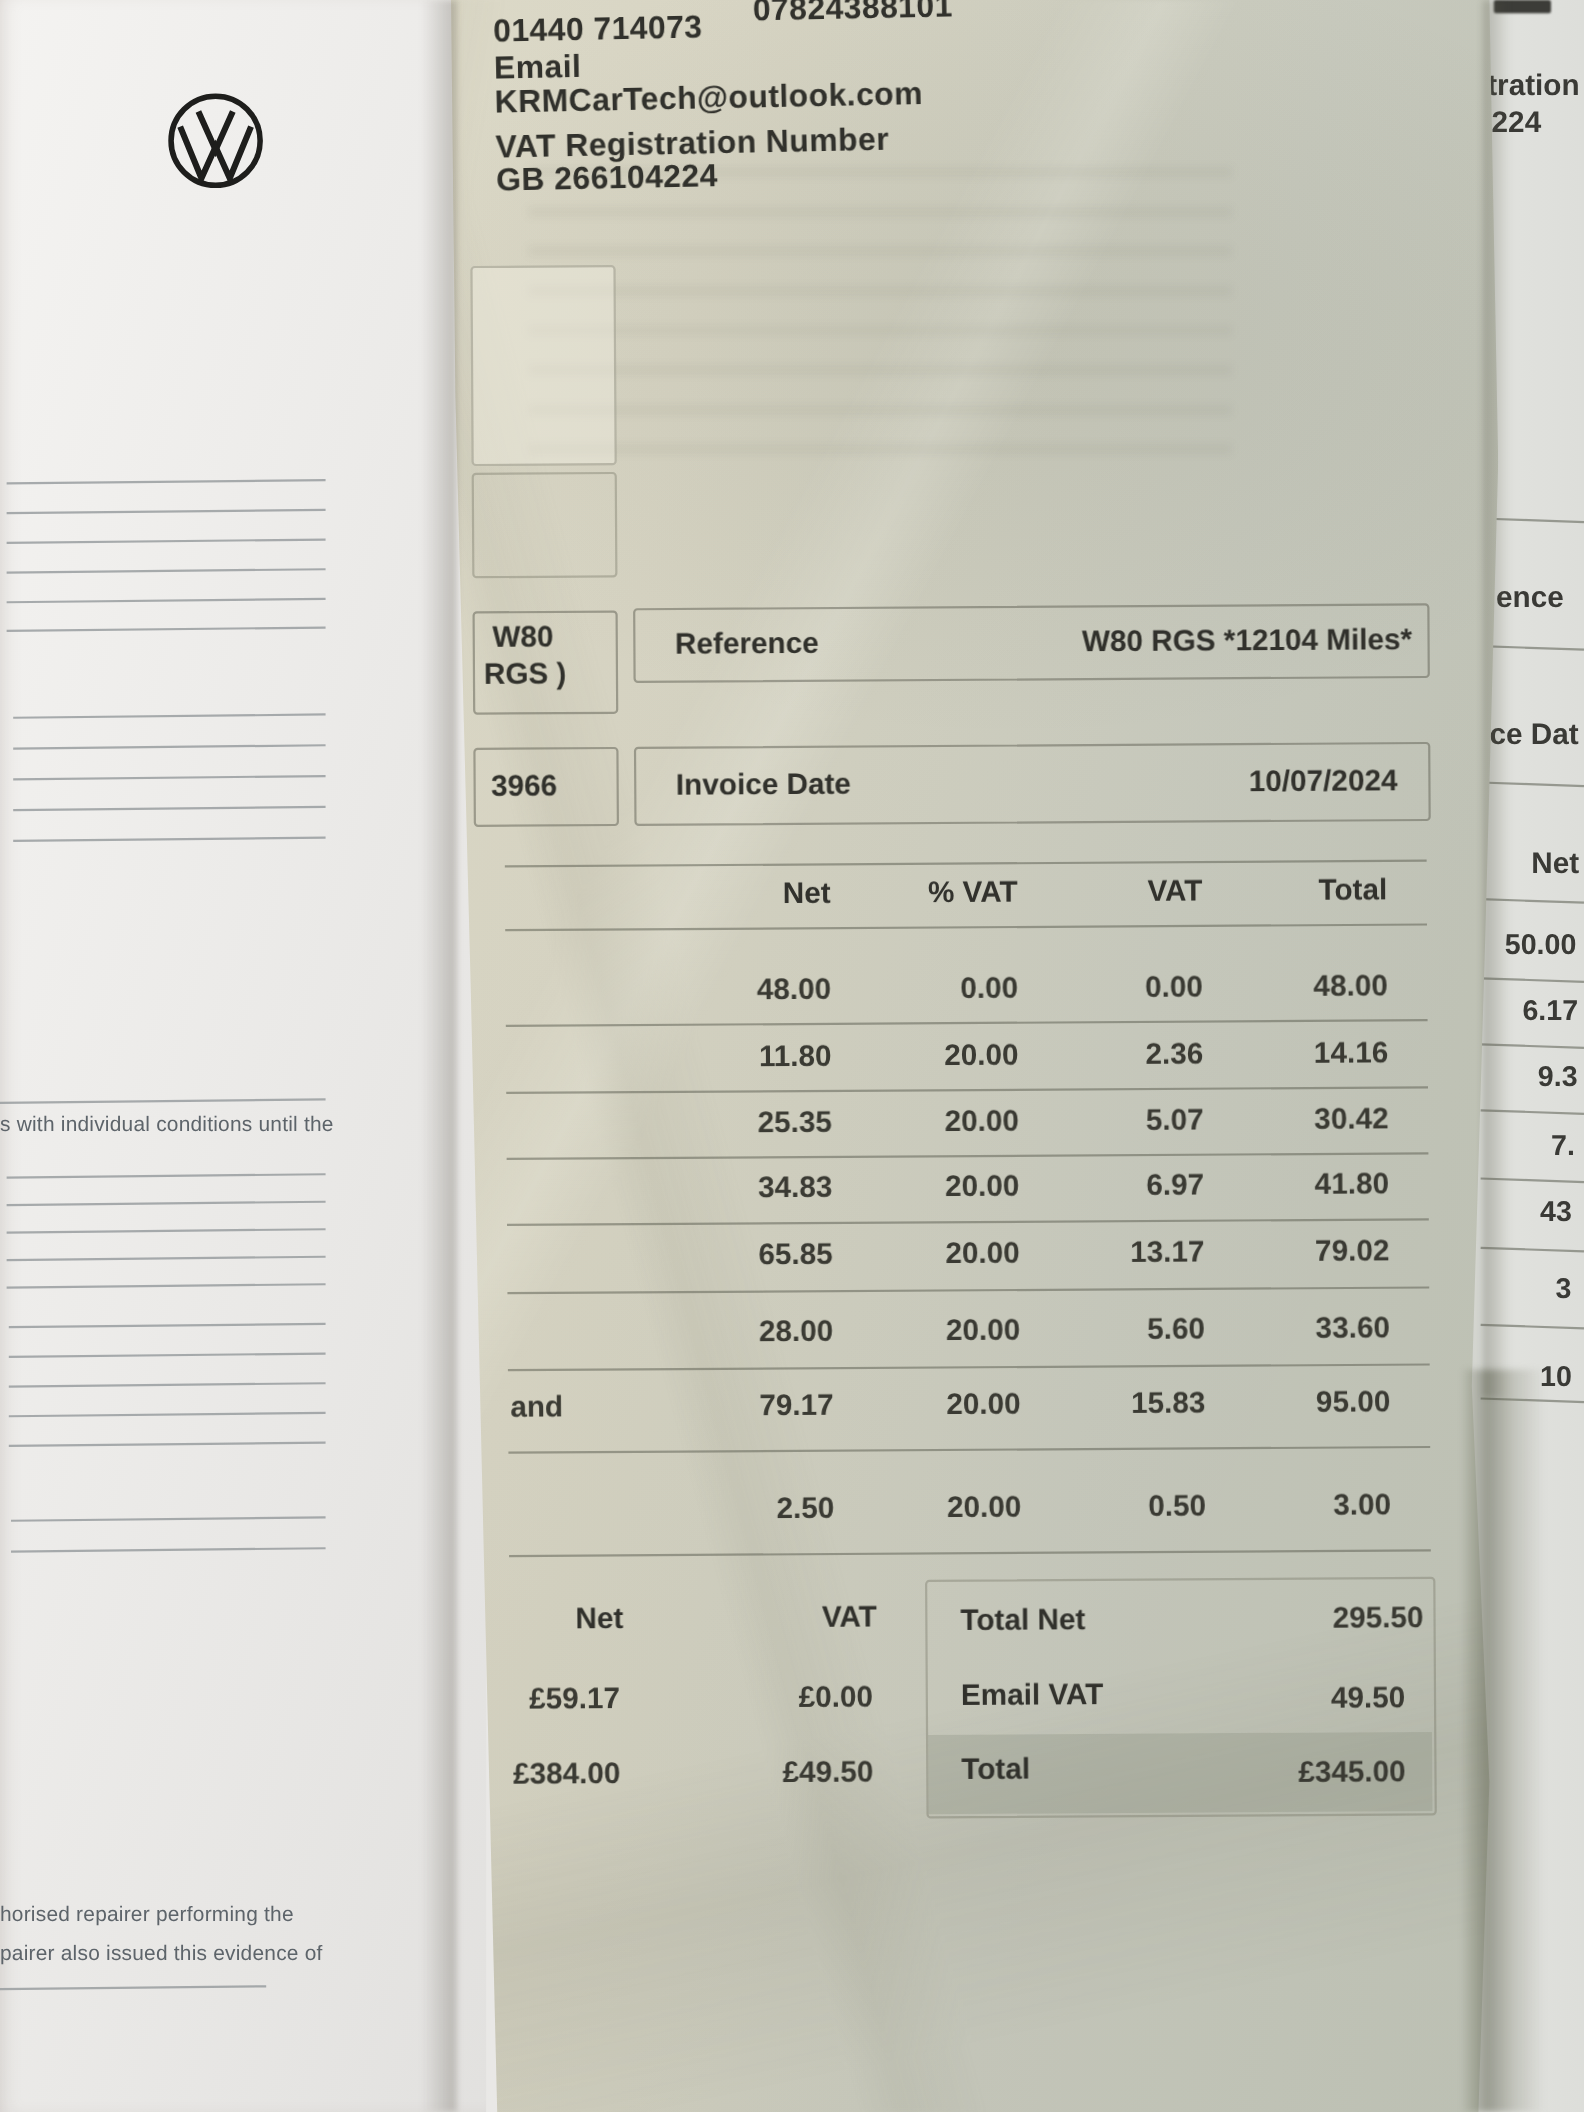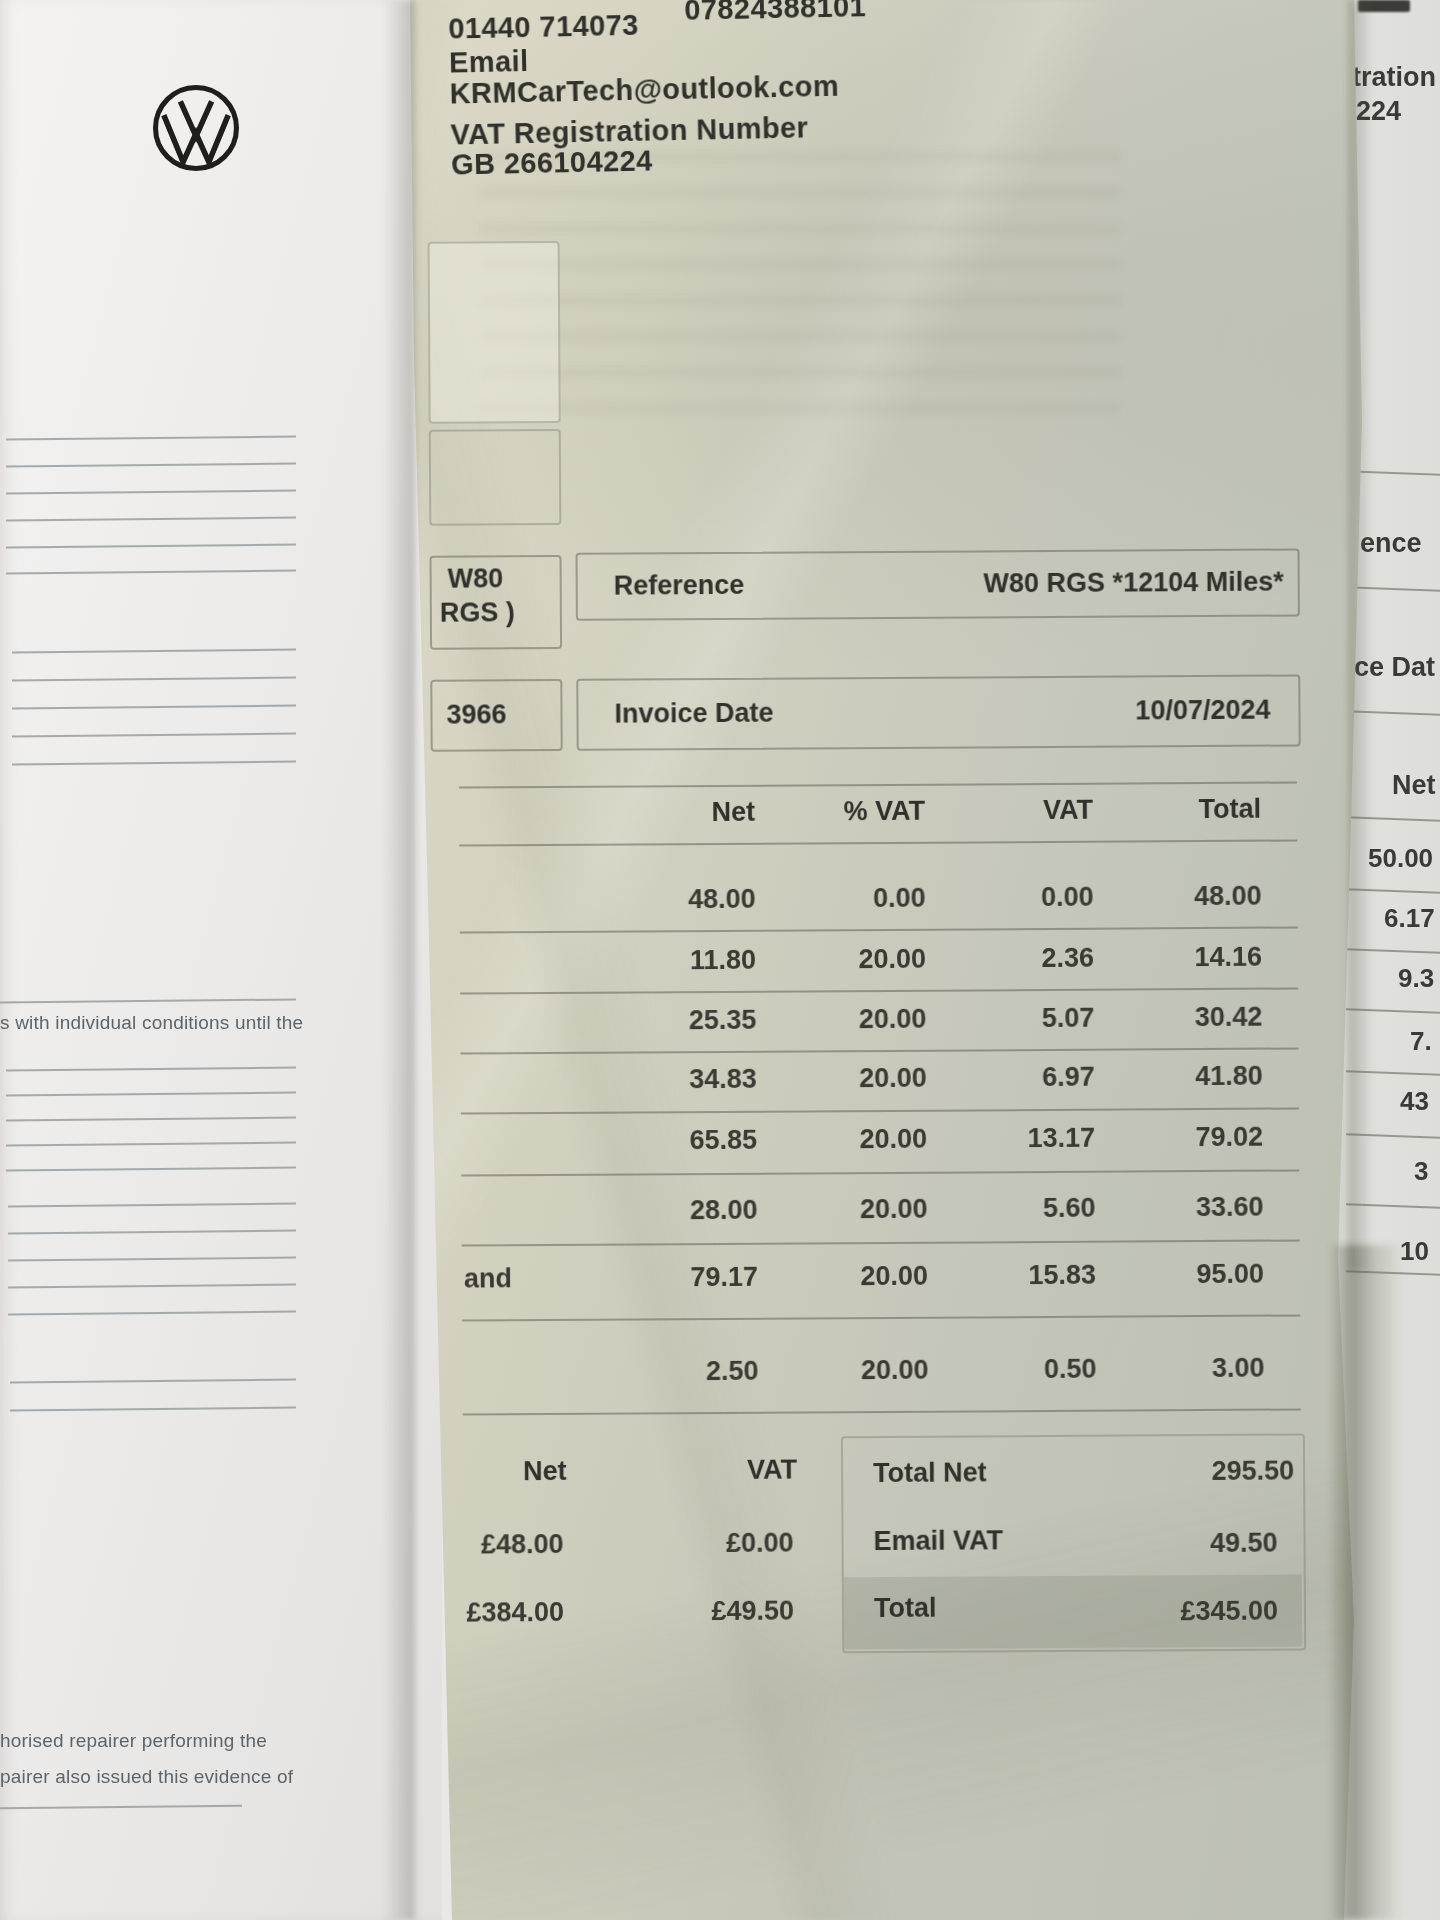--- a/index.html
+++ b/index.html
@@ -256,21 +256,21 @@
           <div class="rule" style="left: 460px; top: 1111px; width: 838px; background: rgba(98, 100, 88, 0.55); transform: rotate(0deg);"></div>
           <div class="rule" style="left: 460px; top: 1173px; width: 838px; background: rgba(98, 100, 88, 0.55); transform: rotate(0deg);"></div>
           <div class="rule" style="left: 460px; top: 1243px; width: 838px; background: rgba(98, 100, 88, 0.55); transform: rotate(0deg);"></div>
           <div class="rule" style="left: 460px; top: 1318px; width: 838px; background: rgba(98, 100, 88, 0.55); transform: rotate(0deg);"></div>
           <div class="rule" style="left: 460px; top: 1412px; width: 838px; background: rgba(98, 100, 88, 0.55); transform: rotate(0deg);"></div>
         </div>
 
       <div>
         <div class="inv-bold label27" style="position:absolute;left:520px;top:1455px;">Net</div>
         <div class="inv-bold label27" style="position:absolute;left:744px;top:1455px;">VAT</div>
-        <div class="inv-bold cell num27" style="left:400px;top:1528px;width:160px;">£48.00</div>
+        <div class="inv-bold cell num27" style="left:400px;top:1528px;width:160px;">£59.17</div>
         <div class="inv-bold cell num27" style="left:630px;top:1528px;width:160px;">£0.00</div>
         <div class="inv-bold cell num27" style="left:400px;top:1596px;width:160px;">£384.00</div>
         <div class="inv-bold cell num27" style="left:630px;top:1596px;width:160px;">£49.50</div>
       </div>
 
       <div class="totals-band"></div>
       <div class="fbox" style="left:838px;top:1437px;width:460px;height:213px;">
         <div class="inv-bold label27" style="position:absolute;left:30px;top:20px;">Total Net</div>
         <div class="inv-bold num27" style="position:absolute;right:9px;top:20px;">295.50</div>
         <div class="inv-bold label27" style="position:absolute;left:30px;top:88px;">Email VAT</div>

